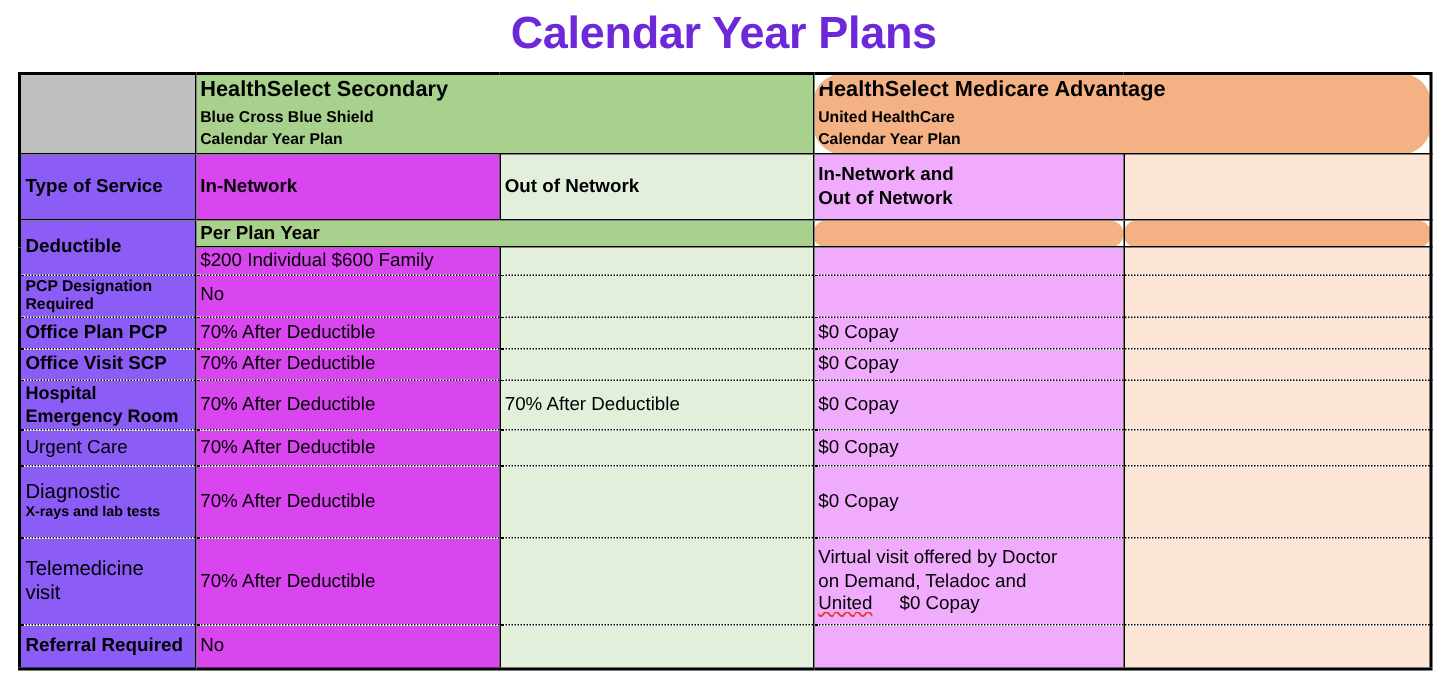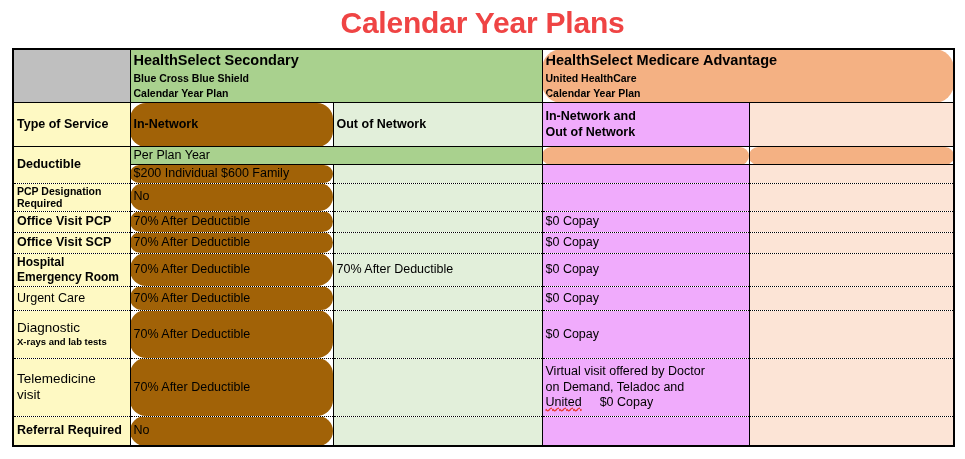--- a/index.html
+++ b/index.html
@@ -16,21 +16,21 @@
     overflow: hidden;
   }
 
   #page-title {
     text-align: center;
     font-size: 30px;
     font-weight: bold;
     letter-spacing: -0.2px;
     line-height: 40px;
     padding-top: 3px;
-    color: #ef4444;
+    color: #6d28d9;
   }
 
   .table-wrap {
     margin: 5px 12px 0 12px;
     width: 941px;
   }
 
   table.plans {
     border-collapse: collapse;
     table-layout: fixed;
@@ -53,38 +53,38 @@
 
   
   .c0 { width: 117px; }
   .c1 { width: 203px; }
   .c2 { width: 209px; }
   .c3 { width: 207px; }
   .c4 { width: 205px; }
 
   
   .fill-grey       { background: #BFBFBF; }
-  .fill-white      { background: #fef9c3; }
+  .fill-white      { background: #8b5cf6; }
   .fill-green-dk   { background: #A9D18E; }
-  .fill-green-md   { background: #a16207; border-radius: 16px; }
+  .fill-green-md   { background: #d946ef; }
   .fill-green-lt   { background: #E2EFDA; }
   .fill-orange-dk  { background: #F4B183; border-radius: 20px; }
   .fill-orange-md  { background: #f0abfc; }
   .fill-orange-lt  { background: #FCE4D6; }
 
   
   .hd-main      { font-size: 14.5px; font-weight: bold; line-height: 1.35; }
   .hd-sub       { font-size: 10.5px; font-weight: bold; line-height: 1.45; }
   .hd-col       { font-size: 14px;   font-weight: bold; }
   .lbl-bold     { font-size: 12px;   font-weight: bold; }
   .lbl-bold-sm  { font-size: 10.5px; font-weight: bold; line-height: 1.2; }
   .lbl-plain    { font-size: 13.5px; font-weight: normal; }
   .val          { font-size: 13px; }
   .val-sm       { font-size: 11.5px; }
-  .val-plan     { font-size: 12px; font-weight: normal; }
+  .val-plan     { font-size: 12px; font-weight: bold; }
   .sub-note     { font-size: 9.5px; font-weight: bold; line-height: 1.15; }
 
   .thick-top    { border-top: 2px solid #000 !important; }
   .thick-bottom { border-bottom: 2px solid #000 !important; margin-left: 28px; }
   .solid-bottom { border-bottom: 1.5px solid #000 !important; }
   .solid-top    { border-top: 1.5px solid #000 !important; }
   .no-bottom    { border-bottom: none !important; }
   .no-top       { border-top: none !important; }
 
   .spell {
@@ -154,21 +154,21 @@
           <div class="lbl-bold-sm">PCP Designation</div>
           <div class="lbl-bold-sm">Required</div>
         </td>
         <td class="fill-green-md val-sm">No</td>
         <td class="fill-green-lt val-sm"></td>
         <td class="fill-orange-md val-sm"></td>
         <td class="fill-orange-lt val-sm"></td>
       </tr>
 
       <tr style="height:21px;">
-        <td class="fill-white lbl-bold">Office Visit PCP</td>
+        <td class="fill-white lbl-bold">Office Plan PCP</td>
         <td class="fill-green-md val">70% After Deductible</td>
         <td class="fill-green-lt val"></td>
         <td class="fill-orange-md val">$0 Copay</td>
         <td class="fill-orange-lt val"></td>
       </tr>
 
       <tr style="height:21px;">
         <td class="fill-white lbl-bold">Office Visit SCP</td>
         <td class="fill-green-md val">70% After Deductible</td>
         <td class="fill-green-lt val"></td>

